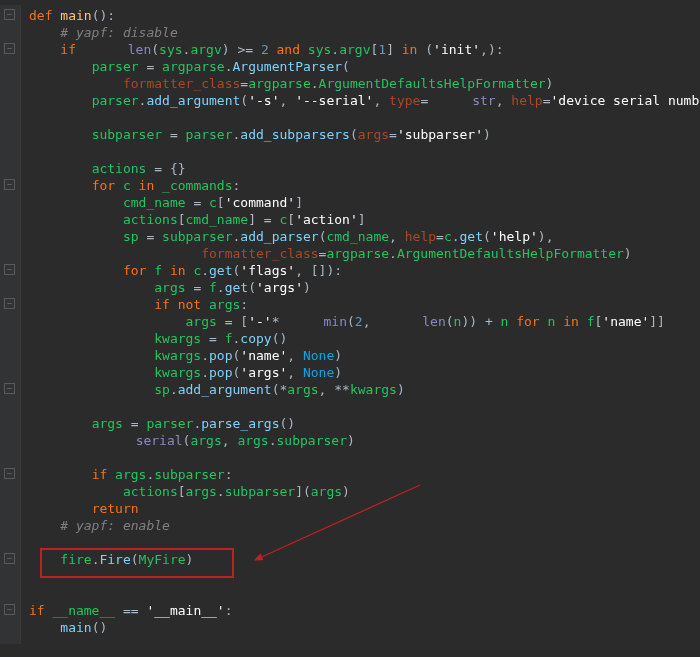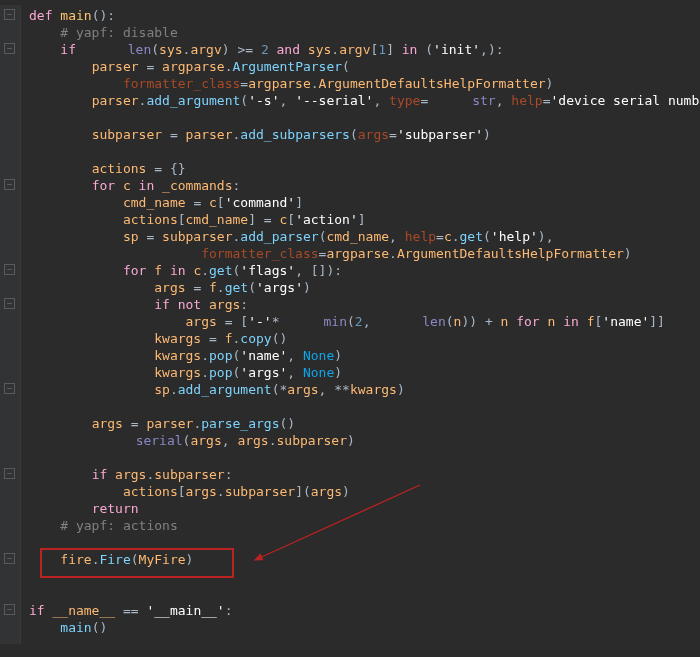--- a/index.html
+++ b/index.html
@@ -39,27 +39,27 @@
     background: #313335;
     box-sizing: content-box;
     font-family: monospace;
   }
   pre.code {
     margin: 0;
     padding: 2px 8px 8px 8px;
     white-space: pre;
   }
   
-  .kw   { color: #f9a8d4; }           
+  .kw   { color: #f97316; }           
   .fn   { color: #ffc66d; }           
   .fncall { color: #7dd3fc; }         
-  .id   { color: #fdba74; }           
+  .id   { color: #22c55e; }           
   .str  { color: #ffffff; }           
   .num  { color: #6897bb; }           
-  .cmt  { color: #808080; }
+  .cmt  { color: #808080; font-style: italic; }
   .op   { color: #a9b7c6; }
   .param{ color: #aa4926; text-align: center; }           
   .bi   { color: #8888c6; margin-left: 44px; }           
   .none { color: #0ea5e9; }
   .p    { color: #a9b7c6; }
 
   #highlight-box {
     position: absolute;
     border: 2px solid #bb2222;
     box-sizing: border-box;
@@ -108,21 +108,21 @@
                 <span class="id">kwargs</span><span class="p">.</span><span class="fncall">pop</span><span class="p">(</span><span class="str">'name'</span><span class="p">, </span><span class="none">None</span><span class="p">)</span>
                 <span class="id">kwargs</span><span class="p">.</span><span class="fncall">pop</span><span class="p">(</span><span class="str">'args'</span><span class="p">, </span><span class="none">None</span><span class="p">)</span>
                 <span class="id">sp</span><span class="p">.</span><span class="fncall">add_argument</span><span class="p">(*</span><span class="id">args</span><span class="p">, **</span><span class="id">kwargs</span><span class="p">)</span>
 
         <span class="id">args</span> <span class="op">=</span> <span class="id">parser</span><span class="p">.</span><span class="fncall">parse_args</span><span class="p">()</span>
         <span class="bi">serial</span><span class="p">(</span><span class="id">args</span><span class="p">, </span><span class="id">args</span><span class="p">.</span><span class="id">subparser</span><span class="p">)</span>
 
         <span class="kw">if</span> <span class="id">args</span><span class="p">.</span><span class="id">subparser</span><span class="p">:</span>
             <span class="id">actions</span><span class="p">[</span><span class="id">args</span><span class="p">.</span><span class="id">subparser</span><span class="p">](</span><span class="id">args</span><span class="p">)</span>
         <span class="kw">return</span>
-    <span class="cmt"># yapf: actions</span>
+    <span class="cmt"># yapf: enable</span>
 
     <span class="id">fire</span><span class="p">.</span><span class="fncall">Fire</span><span class="p">(</span><span class="id">MyFire</span><span class="p">)</span>
 
 
 <span class="kw">if</span> <span class="id">__name__</span> <span class="op">==</span> <span class="str">'__main__'</span><span class="p">:</span>
     <span class="fncall">main</span><span class="p">()</span></pre>
 </div>
 
 <div id="highlight-box" style="left: 40px; top: 548px; width: 194px; height: 30px;"></div>
 

